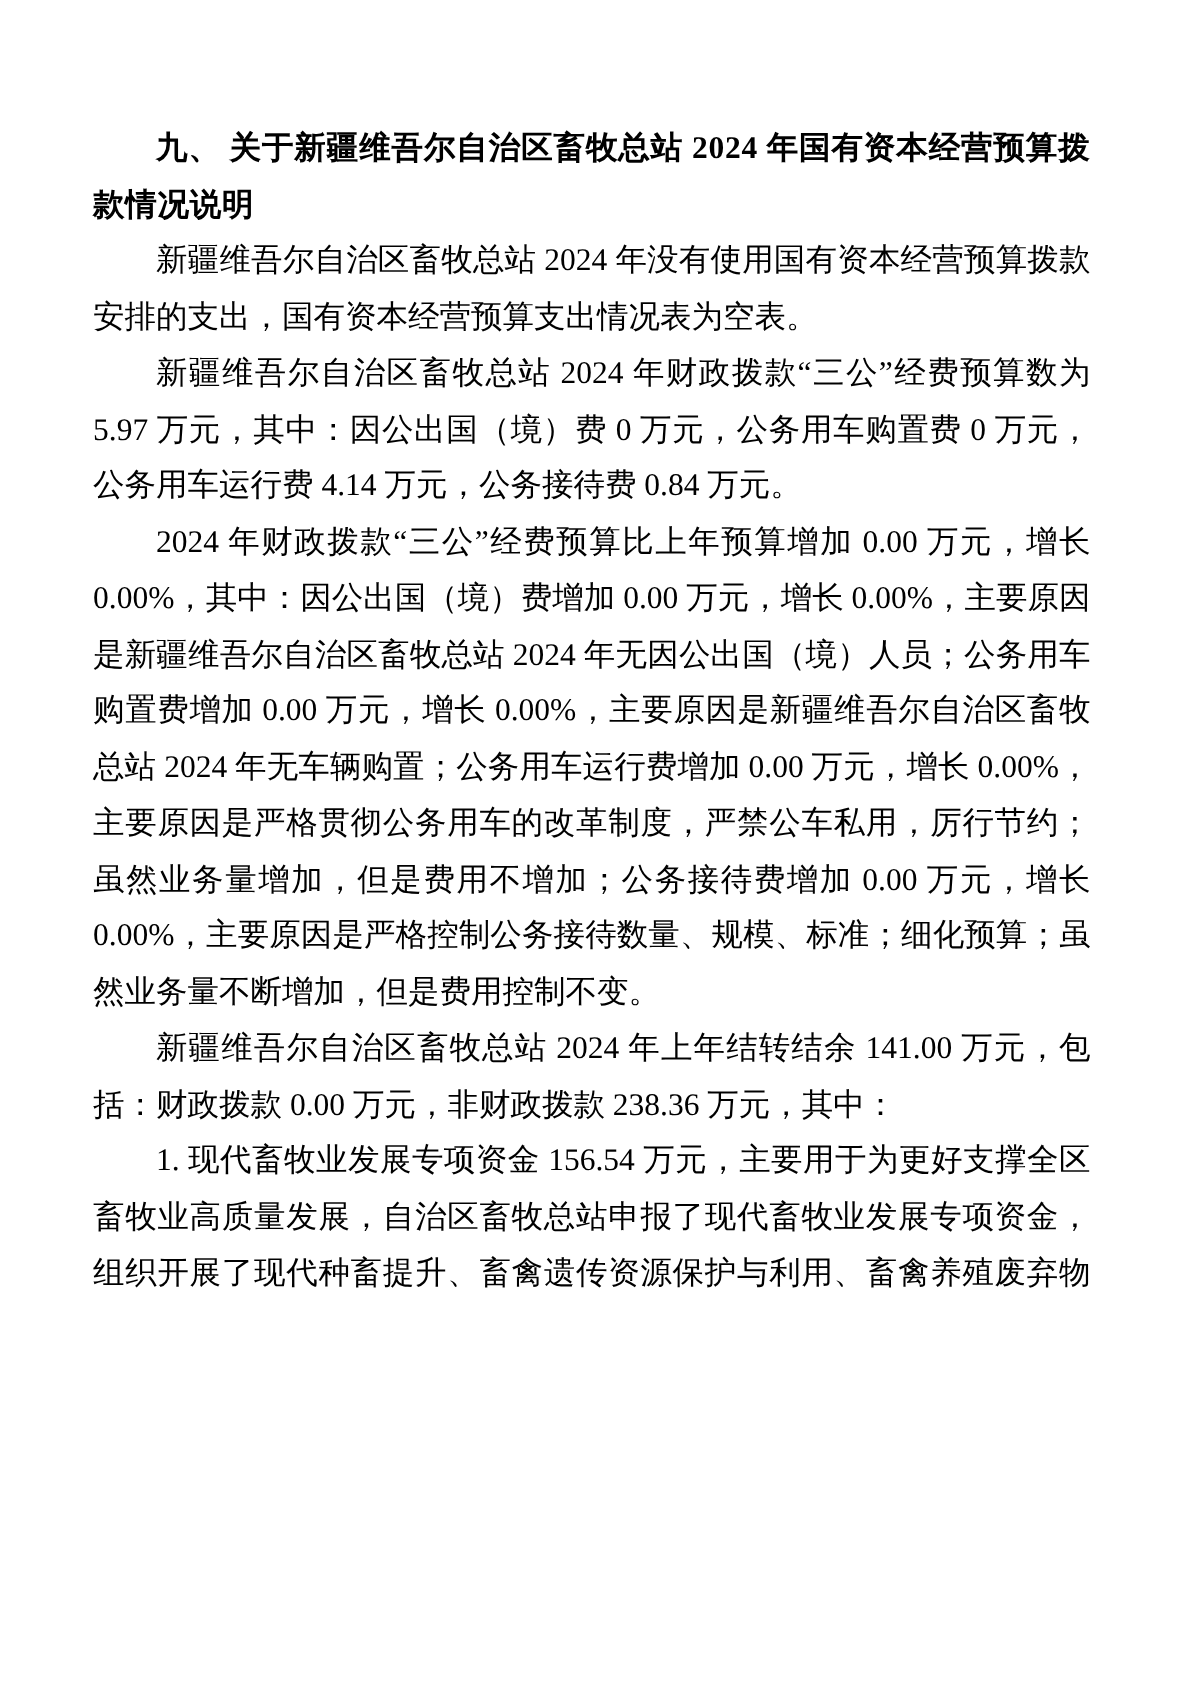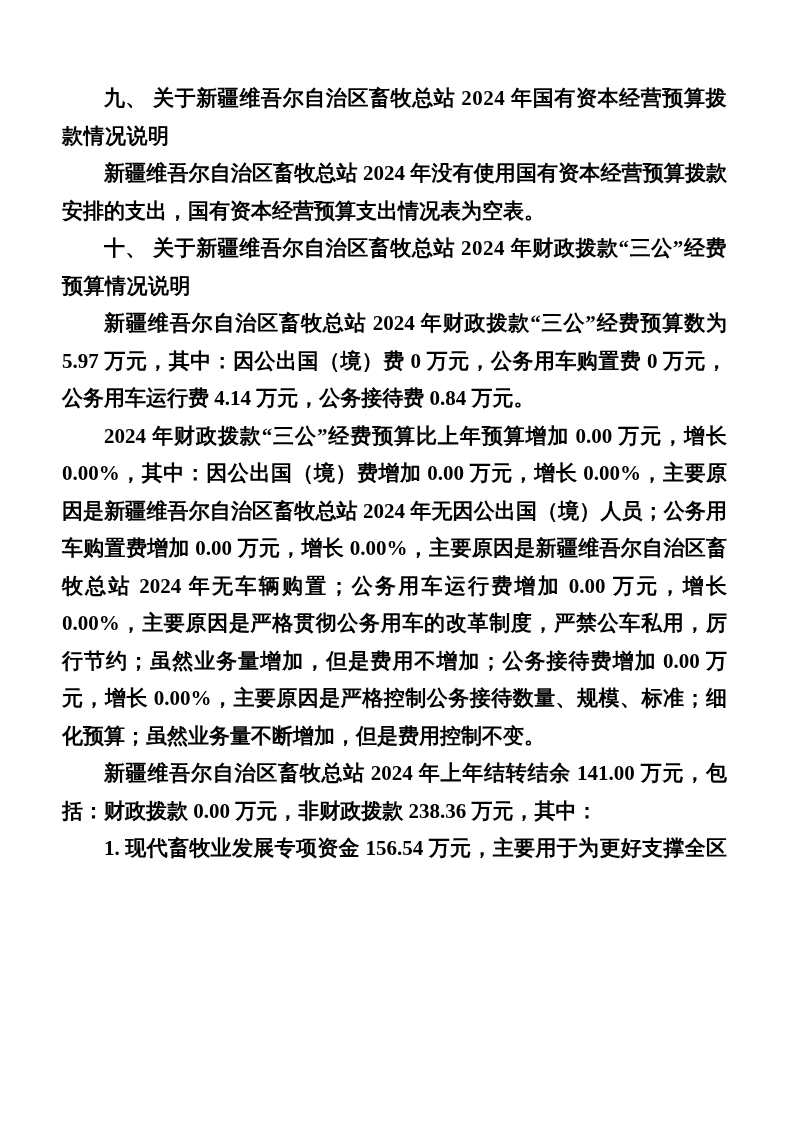--- a/index.html
+++ b/index.html
@@ -27,21 +27,20 @@
     padding: 0;
     font-size: 21px;
     font-weight: bold;
     text-indent: 2em;
     letter-spacing: 0.5px;
   }
   .doc-paragraph {
     margin: 0;
     padding: 0;
     text-indent: 2em;
-    font-weight: bold;
   }
   .page-number {
     position: absolute;
     top: 1024px;
     left: 0;
     right: 0;
     text-align: center;
     font-family: "Liberation Sans", "DejaVu Sans", sans-serif;
     font-size: 13px;
     line-height: 16px;
@@ -52,21 +51,20 @@
 <body>
 
 <div class="page">
 
   <section>
     <h2 class="doc-heading">九、 关于新疆维吾尔自治区畜牧总站 2024 年国有资本经营预算拨款情况说明</h2>
     <p class="doc-paragraph">新疆维吾尔自治区畜牧总站 2024 年没有使用国有资本经营预算拨款安排的支出，国有资本经营预算支出情况表为空表。</p>
   </section>
 
   <section>
-    <h2 class="doc-heading">十、 关于新疆维吾尔自治区畜牧总站 2024 年财政拨款“三公”经费预算情况说明</h2>
     <p class="doc-paragraph">新疆维吾尔自治区畜牧总站 2024 年财政拨款“三公”经费预算数为 5.97 万元，其中：因公出国（境）费 0 万元，公务用车购置费 0 万元，公务用车运行费 4.14 万元，公务接待费 0.84 万元。</p>
     <p class="doc-paragraph">2024 年财政拨款“三公”经费预算比上年预算增加 0.00 万元，增长 0.00%，其中：因公出国（境）费增加 0.00 万元，增长 0.00%，主要原因是新疆维吾尔自治区畜牧总站 2024 年无因公出国（境）人员；公务用车购置费增加 0.00 万元，增长 0.00%，主要原因是新疆维吾尔自治区畜牧总站 2024 年无车辆购置；公务用车运行费增加 0.00 万元，增长 0.00%，主要原因是严格贯彻公务用车的改革制度，严禁公车私用，厉行节约；虽然业务量增加，但是费用不增加；公务接待费增加 0.00 万元，增长 0.00%，主要原因是严格控制公务接待数量、规模、标准；细化预算；虽然业务量不断增加，但是费用控制不变。</p>
   </section>
 
   <section>
     <p class="doc-paragraph">新疆维吾尔自治区畜牧总站 2024 年上年结转结余 141.00 万元，包括：财政拨款 0.00 万元，非财政拨款 238.36 万元，其中：</p>
     <p class="doc-paragraph">1. 现代畜牧业发展专项资金 156.54 万元，主要用于为更好支撑全区畜牧业高质量发展，自治区畜牧总站申报了现代畜牧业发展专项资金，组织开展了现代种畜提升、畜禽遗传资源保护与利用、畜禽养殖废弃物资源化利用、畜牧业统计监测、饲草生产加工利用等工作，对加快推进我区畜禽种业发展，提升</p>
   </section>
 
   <div class="page-number">23</div>

